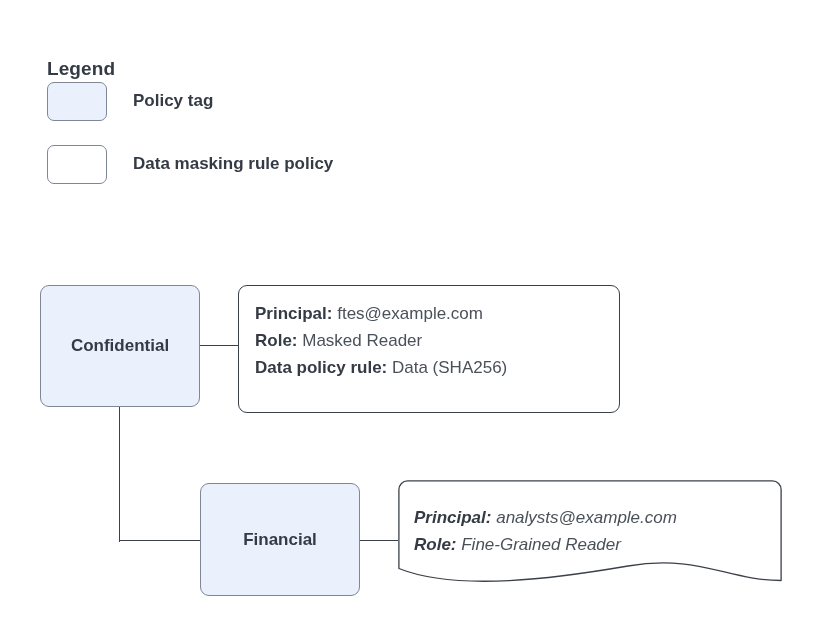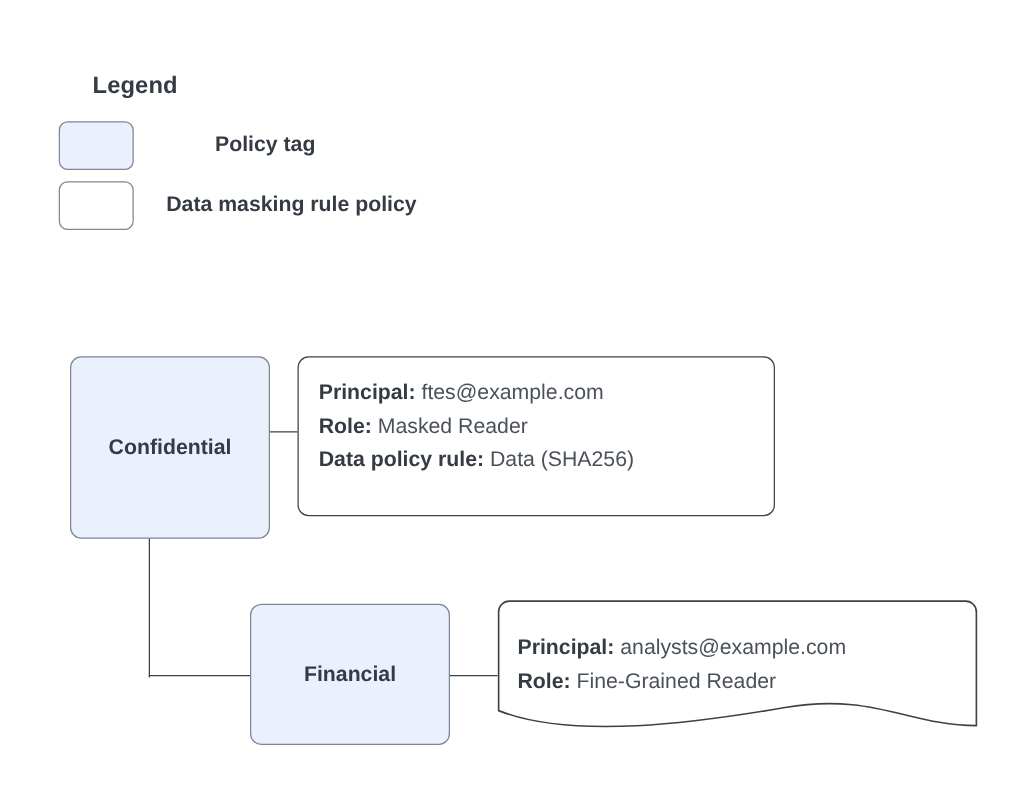--- a/index.html
+++ b/index.html
@@ -27,29 +27,28 @@
 
   
   .legend-title {
     position: absolute;
     left: 47px;
     top: 58px;
     font-size: 19px;
     font-weight: bold;
     color: #353b45;
     letter-spacing: 0.1px;
-    margin-left: 27px;
   }
   .legend-row {
     position: absolute;
     left: 47px;
     display: flex;
     align-items: center;
   }
-  .legend-row-1 { top: 97px; gap: 39px; }
+  .legend-row-1 { top: 82px; }
   .legend-row-2 { top: 145px; }
   .legend-row-3 { top: 192px; }
 
   .swatch {
     width: 60px;
     height: 39px;
     box-sizing: border-box;
     position: relative;
     flex: 0 0 auto;
   }
@@ -89,24 +88,24 @@
     border: 1.3px solid #7e8796;
     border-radius: 9px;
     display: flex;
     align-items: center;
     justify-content: center;
     font-size: 17px;
     font-weight: bold;
     color: #353b45;
   }
   .node-confidential {
-    left: 56px;
+    left: 40px;
     top: 285px;
     width: 160px;
-    height: 146px;
+    height: 122px;
   }
   .node-financial {
     left: 200px;
     top: 483px;
     width: 160px;
     height: 113px;
   }
 
   
   .card {
@@ -136,20 +135,21 @@
     top: 0;
     width: 384px;
     height: 112px;
     overflow: visible;
   }
   .card-wavy-text {
     position: absolute;
     left: 16px;
     top: 24px;
     right: 14px;
+    font-style: italic;
   }
 
   .card-line {
     font-size: 17px;
     line-height: 27px;
     color: #4b5159;
     white-space: nowrap;
   }
   .card-line .k {
     font-weight: bold;

